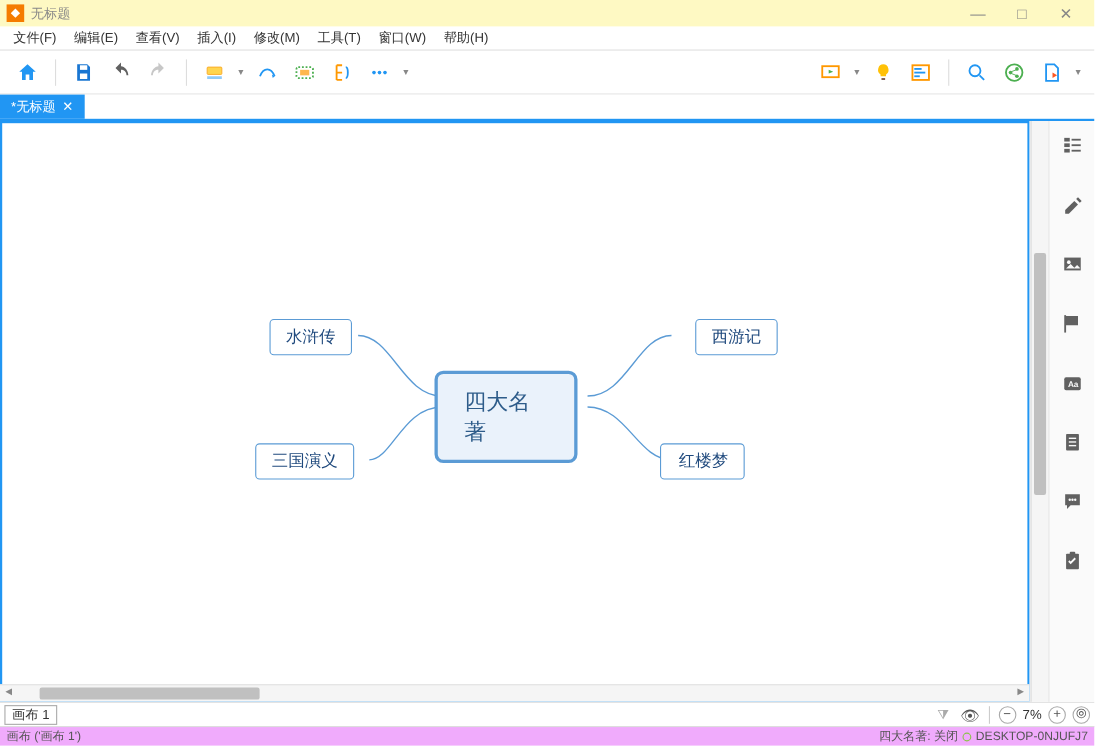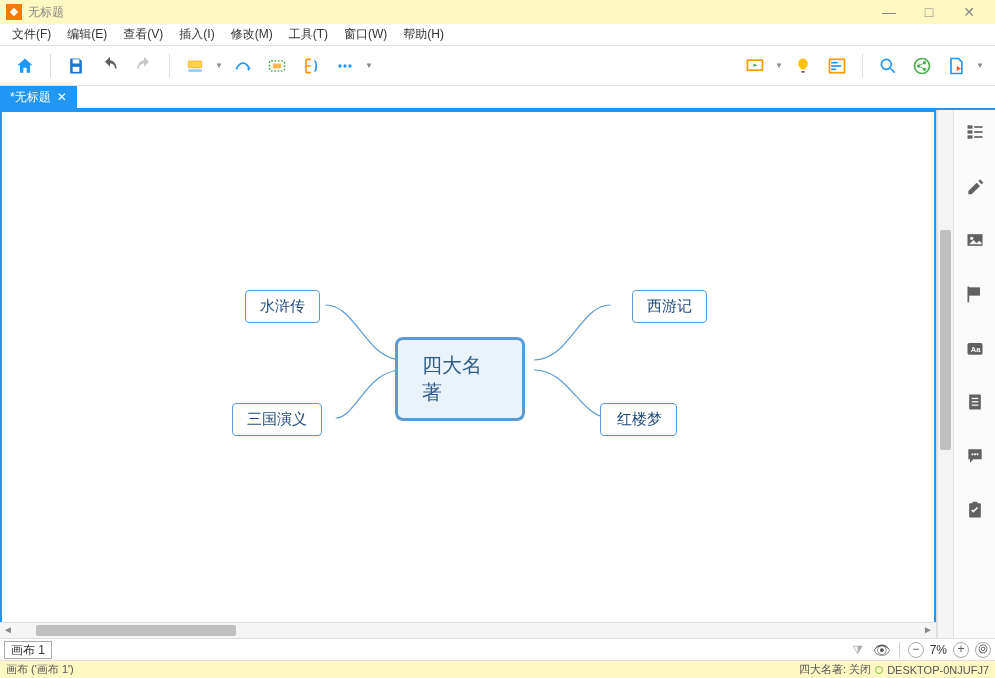--- a/index.html
+++ b/index.html
@@ -49,21 +49,21 @@
 
 .statusrow { height:22px; border-top:1px solid #e0e0e0; display:flex; align-items:center; padding:0 4px; font-size:12px; color:#333; }
 .statusrow .canvaslabel { border:1px solid #aaa; padding:0 6px; height:18px; line-height:16px; background:#fff; }
 .statusrow .fill { flex:1; }
 .statusrow .zoombox { display:flex; align-items:center; gap:6px; }
 .statusrow .zbtn { width:16px; height:16px; border:1px solid #aaa; border-radius:8px; text-align:center; line-height:12px; font-size:12px; color:#555; }
 .statusrow .eye { font-size:14px; color:#555; }
 .statusrow .funnel { font-size:12px; color:#aaa; margin-right:10px; }
 
 
-.footer { height:18px; background:#fef9c3; border-top:1px solid #ddd; display:flex; align-items:center; padding:0 6px; font-size:11px; color:#555; }
+.footer { height:18px; background:#f0abfc; border-top:1px solid #ddd; display:flex; align-items:center; padding:0 6px; font-size:11px; color:#555; }
 .footer .fill { flex:1; }
 .footer .dot { width:8px; height:8px; border:1px solid #8bc34a; border-radius:4px; margin:0 4px; }
 
 
 .node { position:absolute; border:1px solid #5b9bd5; border-radius:4px; background:#fff; color:#1f497d; display:flex; align-items:center; justify-content:center; font-size:15px; padding:6px 14px; }
 .node.central { border:3px solid #5b9bd5; background:#eaf2fb; font-size:20px; font-weight:500; padding:12px 24px; border-radius:8px; color:#2e5c8a; }
 svg.connectors { position:absolute; inset:0; width:100%; height:100%; pointer-events:none; }
 svg.connectors path { stroke:#5b9bd5; stroke-width:1.2; fill:none; }
 .canvas-border { position:absolute; inset:0; border:2px solid #2196f3; pointer-events:none; }
 

